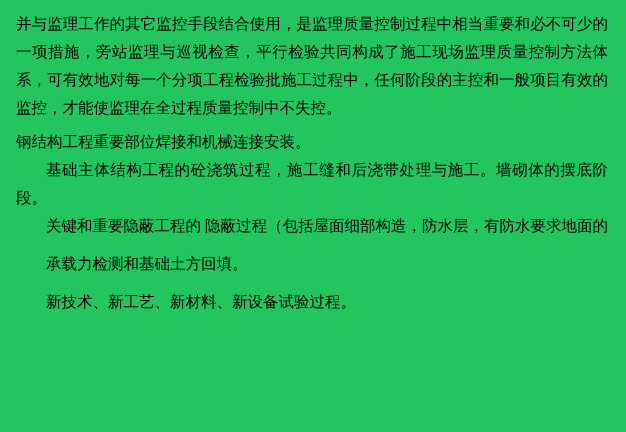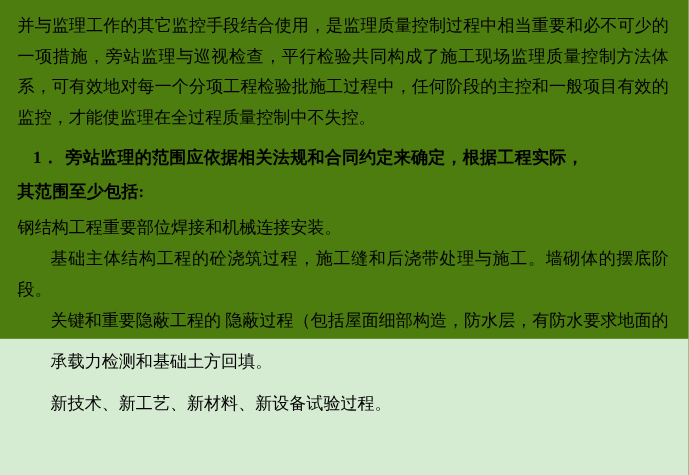--- a/index.html
+++ b/index.html
@@ -9,24 +9,24 @@
   body {
     width: 626px;
     height: 432px;
     background: #d6ecd2;
     font-family: "Liberation Serif", "DejaVu Serif", serif;
     color: #000000;
     overflow: hidden;
   }
   .page {
     width: 626px;
-    height: 308px;
+    height: 432px;
     box-sizing: border-box;
     padding: 10px 18px 0 16px;
-    background: #4d7c0f;
+    background: #22c55e;
   }
   .para {
     font-size: 15.5px;
     line-height: 28px;
     text-align: justify;
     text-justify: inter-ideograph;
     margin: 0;
   }
   .intro {
     margin-bottom: 6px;
@@ -65,24 +65,20 @@
     height: 10px;
   }
 </style>
 </head>
 <body>
 
 <div class="page">
 
   <p class="para intro">并与监理工作的其它监控手段结合使用，是监理质量控制过程中相当重要和必不可少的一项措施，旁站监理与巡视检查，平行检验共同构成了施工现场监理质量控制方法体系，可有效地对每一个分项工程检验批施工过程中，任何阶段的主控和一般项目有效的监控，才能使监理在全过程质量控制中不失控。</p>
 
-  <div class="heading">
-    <span class="num">1．</span><span>旁站监理的范围应依据相关法规和合同约定来确定，根据工程实际，</span>
-    <span class="line2">其范围至少包括:</span>
-  </div>
 
   <div class="body-block">
     <p class="item noindent">钢结构工程重要部位焊接和机械连接安装。</p>
     <p class="item indent">基础主体结构工程的砼浇筑过程，施工缝和后浇带处理与施工。墙砌体的摆底阶段。</p>
     <p class="item indent">关键和重要隐蔽工程的 隐蔽过程（包括屋面细部构造，防水层，有防水要求地面的</p>
     <div class="gap"></div>
     <p class="item indent">承载力检测和基础土方回填。</p>
     <div class="gap"></div>
     <p class="item indent">新技术、新工艺、新材料、新设备试验过程。</p>
   </div>

